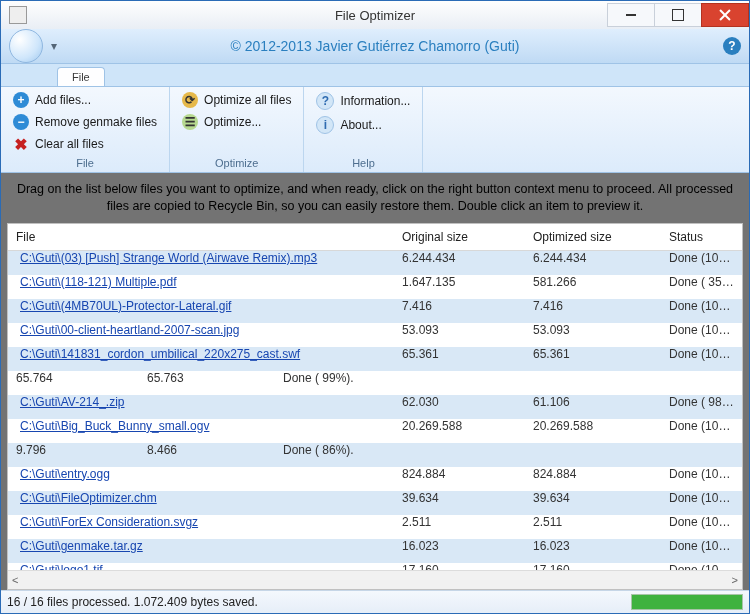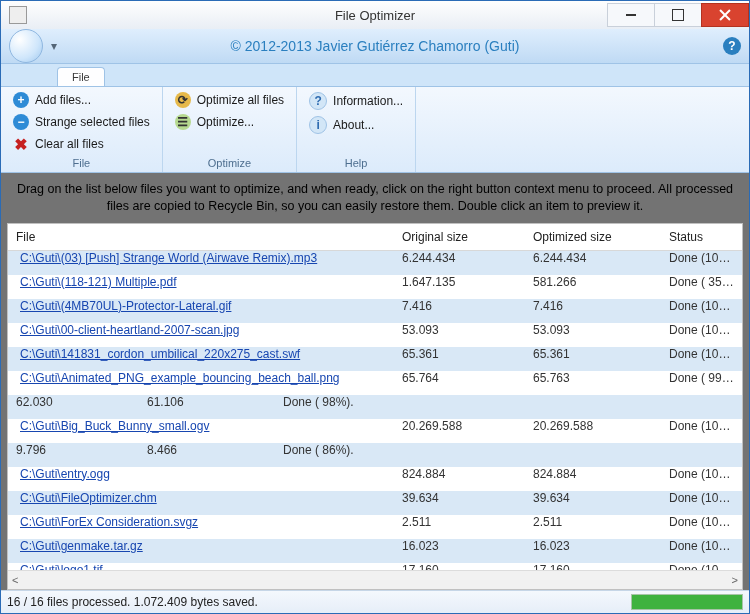--- a/index.html
+++ b/index.html
@@ -81,21 +81,21 @@
 
   <div class="ribbon">
     <div class="group">
       <div class="items">
         <div class="ritem">
             <span class="ricon ic-add">+</span>
             <span>Add files...</span>
           </div>
         <div class="ritem">
             <span class="ricon ic-remove">−</span>
-            <span>Strange selected files</span>
+            <span>Remove genmake files</span>
           </div>
         <div class="ritem">
             <span class="ricon ic-clear">✖</span>
             <span>Clear all files</span>
           </div>
       </div>
       <div class="label">File</div>
     </div>
     <div class="group">
       <div class="items">
@@ -159,26 +159,26 @@
           <div class="c3">53.093</div>
           <div class="c4">Done (100%).</div>
         </div>
         <div class="row">
           <div class="c1"><a>C:\Guti\141831_cordon_umbilical_220x275_cast.swf</a></div>
           <div class="c2">65.361</div>
           <div class="c3">65.361</div>
           <div class="c4">Done (100%).</div>
         </div>
         <div class="row">
-          <div class="c1"><a>C:\Guti\Animated_PNG_example_bouncing_beach_ball.png</a></div>
           <div class="c2">65.764</div>
           <div class="c3">65.763</div>
           <div class="c4">Done ( 99%).</div>
         </div>
         <div class="row">
+          <div class="c1"><a>C:\Guti\AV-214_.zip</a></div>
           <div class="c2">62.030</div>
           <div class="c3">61.106</div>
           <div class="c4">Done ( 98%).</div>
         </div>
         <div class="row">
           <div class="c1"><a>C:\Guti\Big_Buck_Bunny_small.ogv</a></div>
           <div class="c2">20.269.588</div>
           <div class="c3">20.269.588</div>
           <div class="c4">Done (100%).</div>
         </div>

